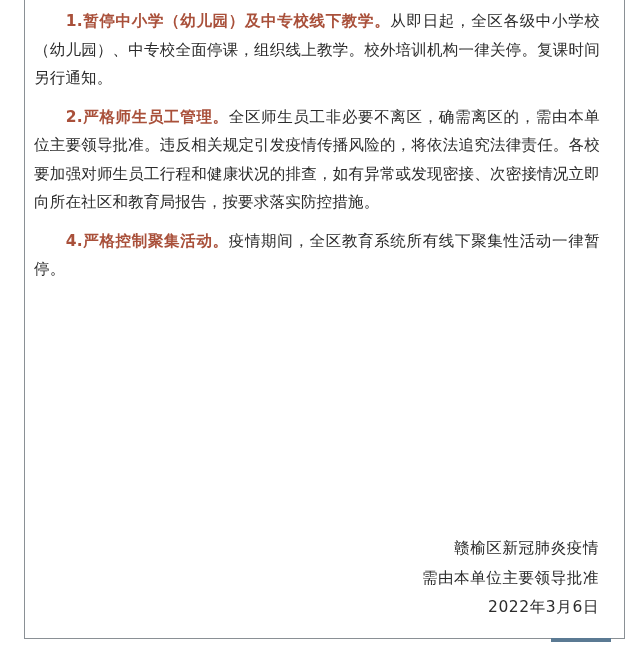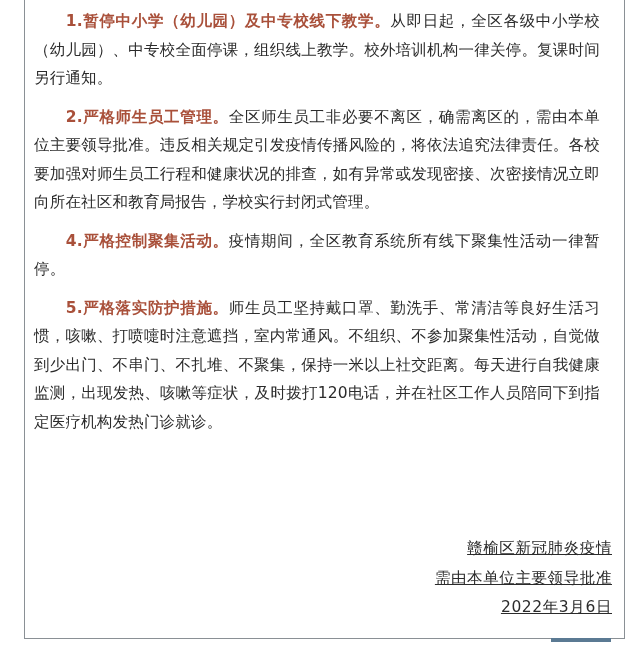--- a/index.html
+++ b/index.html
@@ -40,49 +40,47 @@
     margin: 0 16px 10px 0;
     letter-spacing: 0.2px;
     text-align: justify;
   }
   .para .heading {
     color: #a9503a;
     font-weight: bold;
   }
   .sign {
     position: absolute;
-    right: 28px;
+    right: 41px;
     text-align: right;
     font-size: 15.5px;
     line-height: 20px;
     letter-spacing: 0.6px;
     color: #2b2b2b;
-    text-decoration: underline;
   }
   .sign-1 { top: 538px; }
   .sign-2 { top: 568px; }
   .sign-3 { top: 597px; }
   .bar {
     position: absolute;
     left: 551px;
     top: 638px;
     width: 60px;
     height: 4px;
     background: #5b7a93;
   }
 </style>
 </head>
 <body>
 
 <div class="frame"></div>
 
 <div class="content">
   <p class="para"><span class="heading">1.暂停中小学（幼儿园）及中专校线下教学。</span><span>从即日起，全区各级中小学校（幼儿园）、中专校全面停课，组织线上教学。校外培训机构一律关停。复课时间另行通知。</span></p>
-  <p class="para"><span class="heading">2.严格师生员工管理。</span><span>全区师生员工非必要不离区，确需离区的，需由本单位主要领导批准。违反相关规定引发疫情传播风险的，将依法追究法律责任。各校要加强对师生员工行程和健康状况的排查，如有异常或发现密接、次密接情况立即向所在社区和教育局报告，学校实行封闭式管理。</span></p>
+  <p class="para"><span class="heading">2.严格师生员工管理。</span><span>全区师生员工非必要不离区，确需离区的，需由本单位主要领导批准。违反相关规定引发疫情传播风险的，将依法追究法律责任。各校要加强对师生员工行程和健康状况的排查，如有异常或发现密接、次密接情况立即向所在社区和教育局报告，按要求落实防控措施。</span></p>
   <p class="para"><span class="heading">4.严格控制聚集活动。</span><span>疫情期间，全区教育系统所有线下聚集性活动一律暂停。</span></p>
-  <p class="para"><span class="heading">5.严格落实防护措施。</span><span>师生员工坚持戴口罩、勤洗手、常清洁等良好生活习惯，咳嗽、打喷嚏时注意遮挡，室内常通风。不组织、不参加聚集性活动，自觉做到少出门、不串门、不扎堆、不聚集，保持一米以上社交距离。每天进行自我健康监测，出现发热、咳嗽等症状，及时拨打120电话，并在社区工作人员陪同下到指定医疗机构发热门诊就诊。</span></p>
 </div>
 
 <div class="sign sign-1">赣榆区新冠肺炎疫情</div>
 <div class="sign sign-2">需由本单位主要领导批准</div>
 <div class="sign sign-3">2022年3月6日</div>
 
 <div class="bar"></div>
 
 </body></html>

